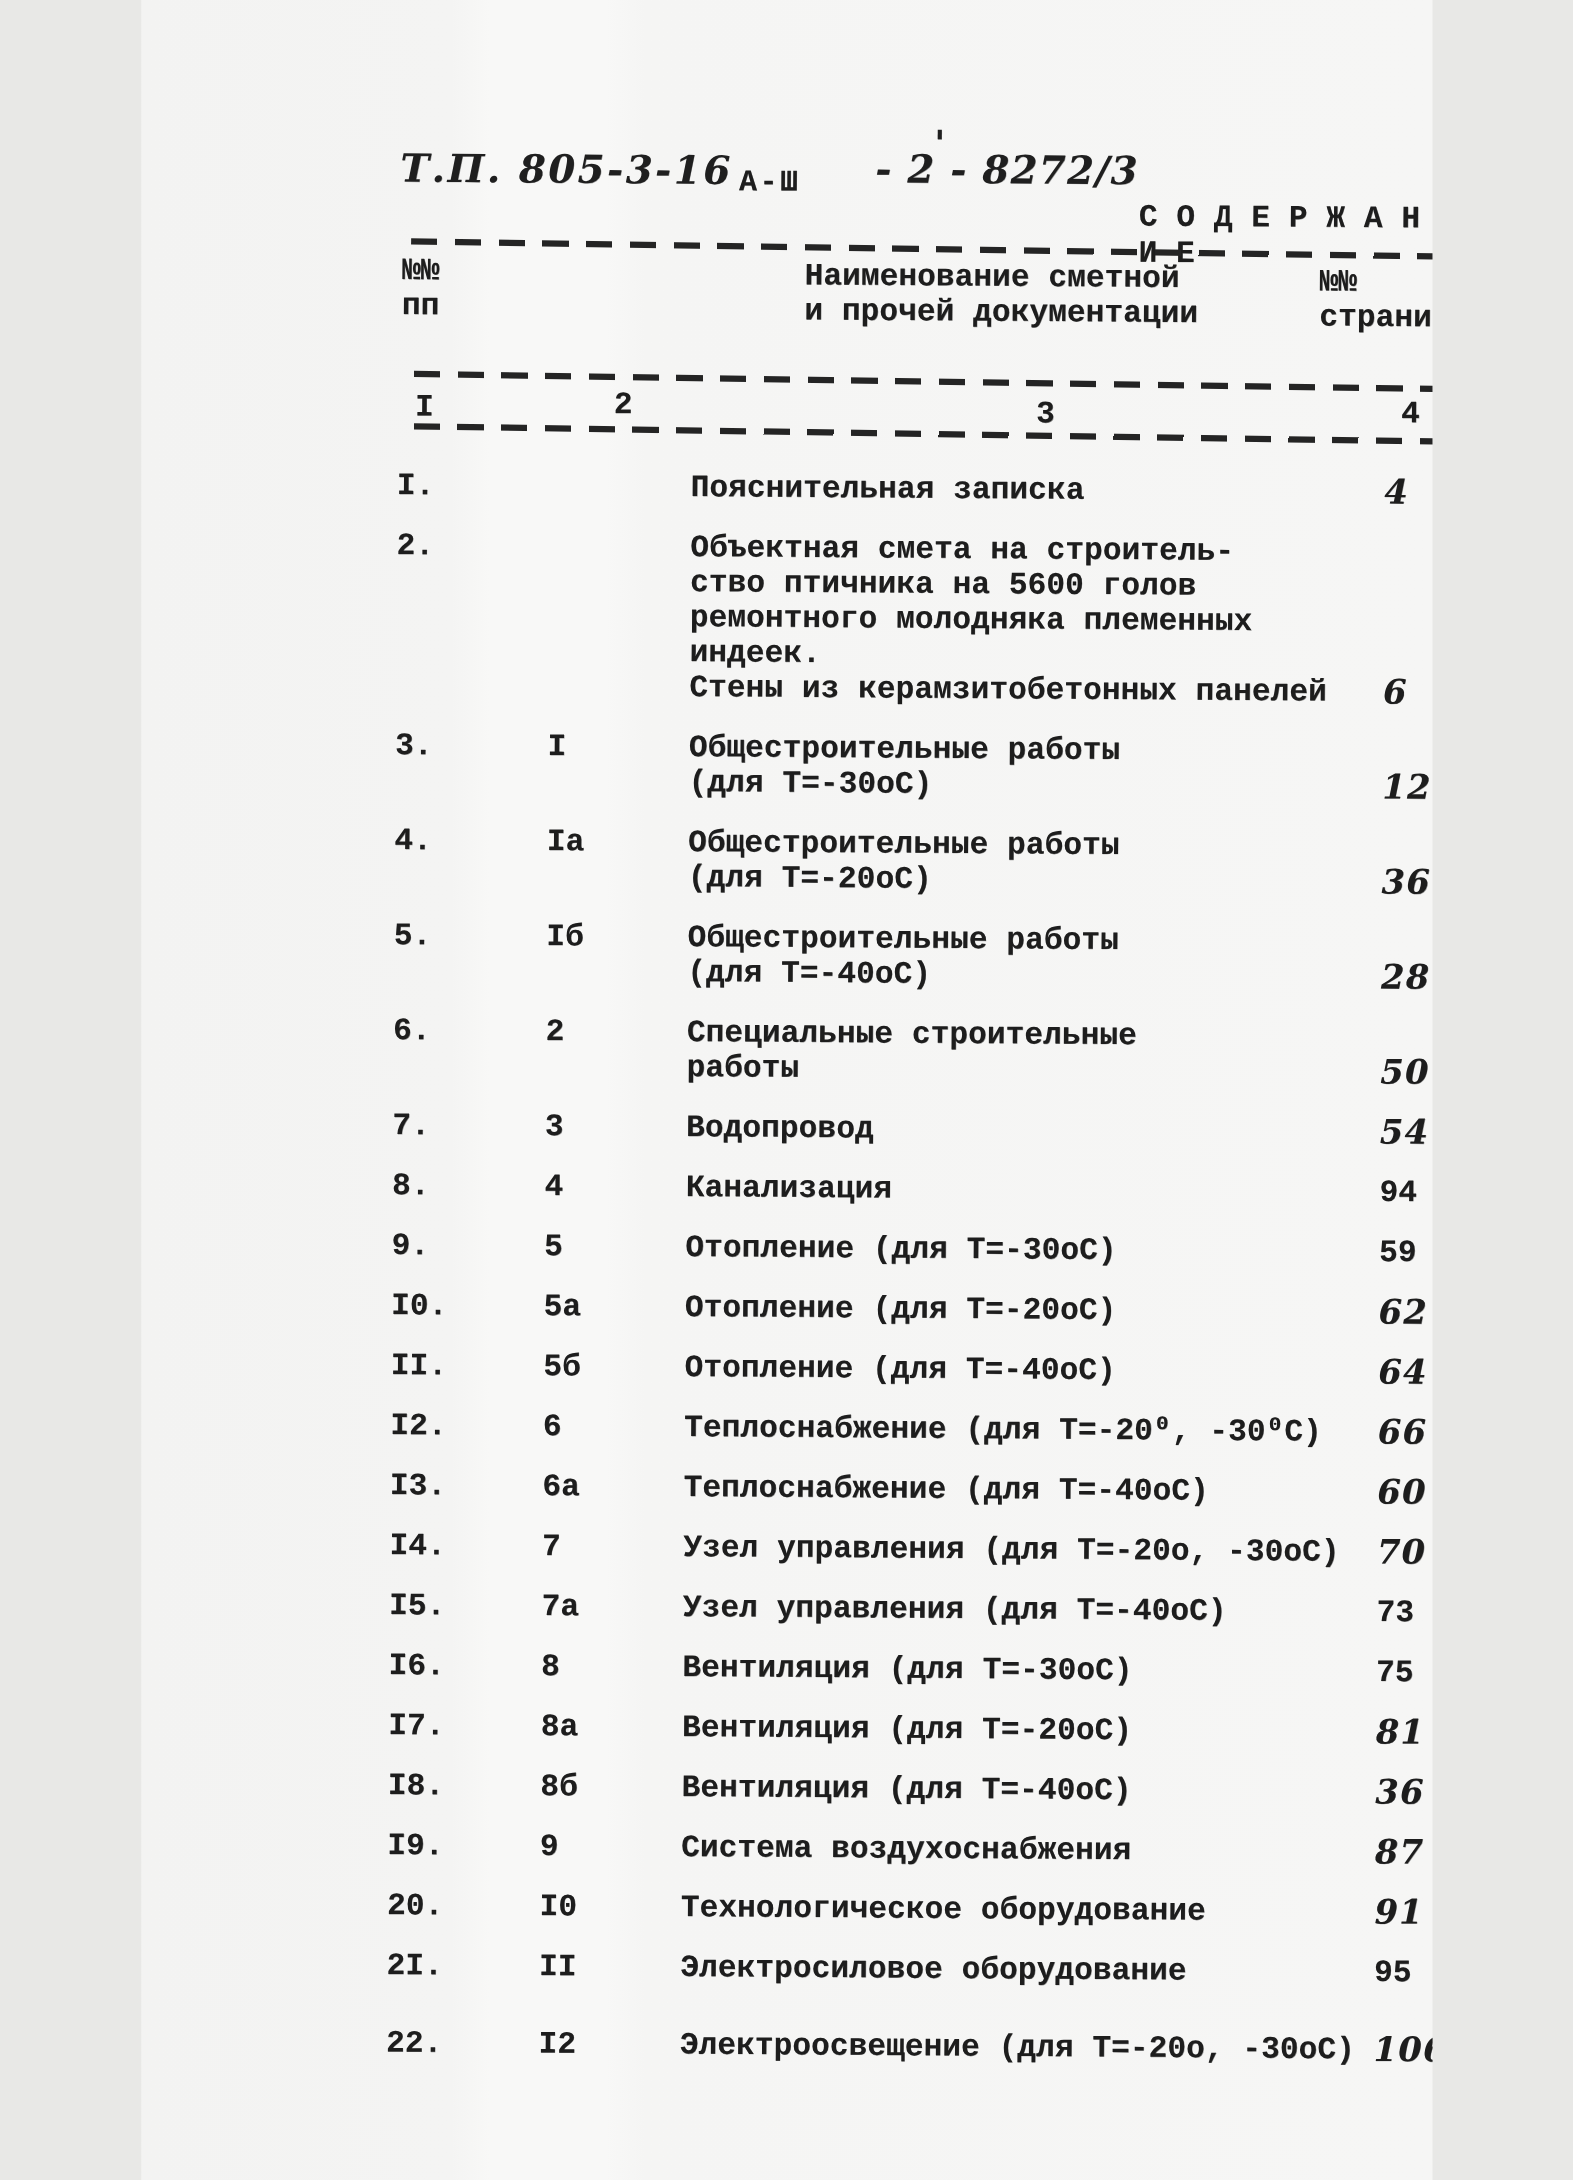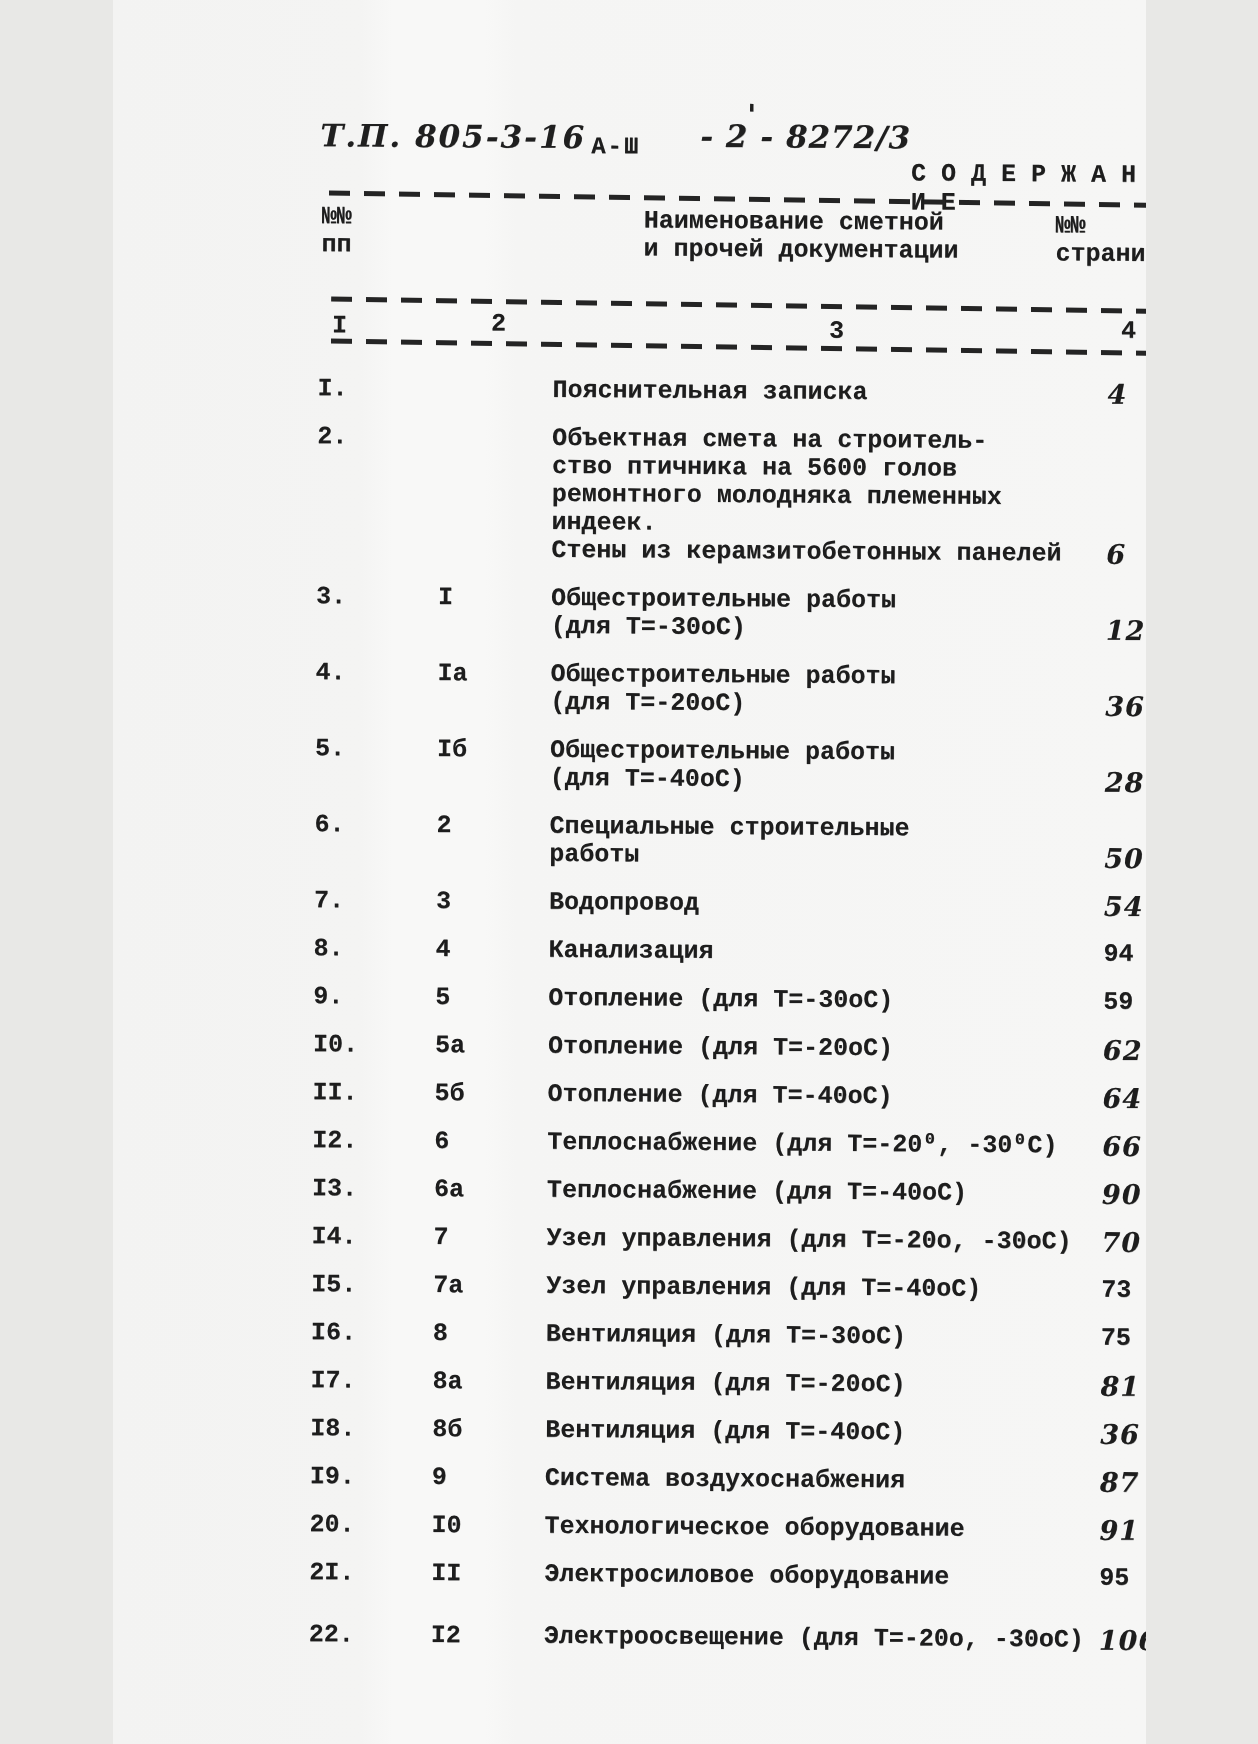--- a/index.html
+++ b/index.html
@@ -208,21 +208,21 @@
           </div>
     <div class="c4 hand">66</div>
   </div>
 
   <div class="row">
     <div class="c1">I3.</div>
     <div class="c2">6а</div>
     <div class="c3">
             <div>Теплоснабжение (для Т=-40оС)</div>
           </div>
-    <div class="c4 hand">90</div>
+    <div class="c4 hand">60</div>
   </div>
 
   <div class="row">
     <div class="c1">I4.</div>
     <div class="c2">7</div>
     <div class="c3">
             <div>Узел управления (для Т=-20о, -30оС)</div>
           </div>
     <div class="c4 hand">70</div>
   </div>

